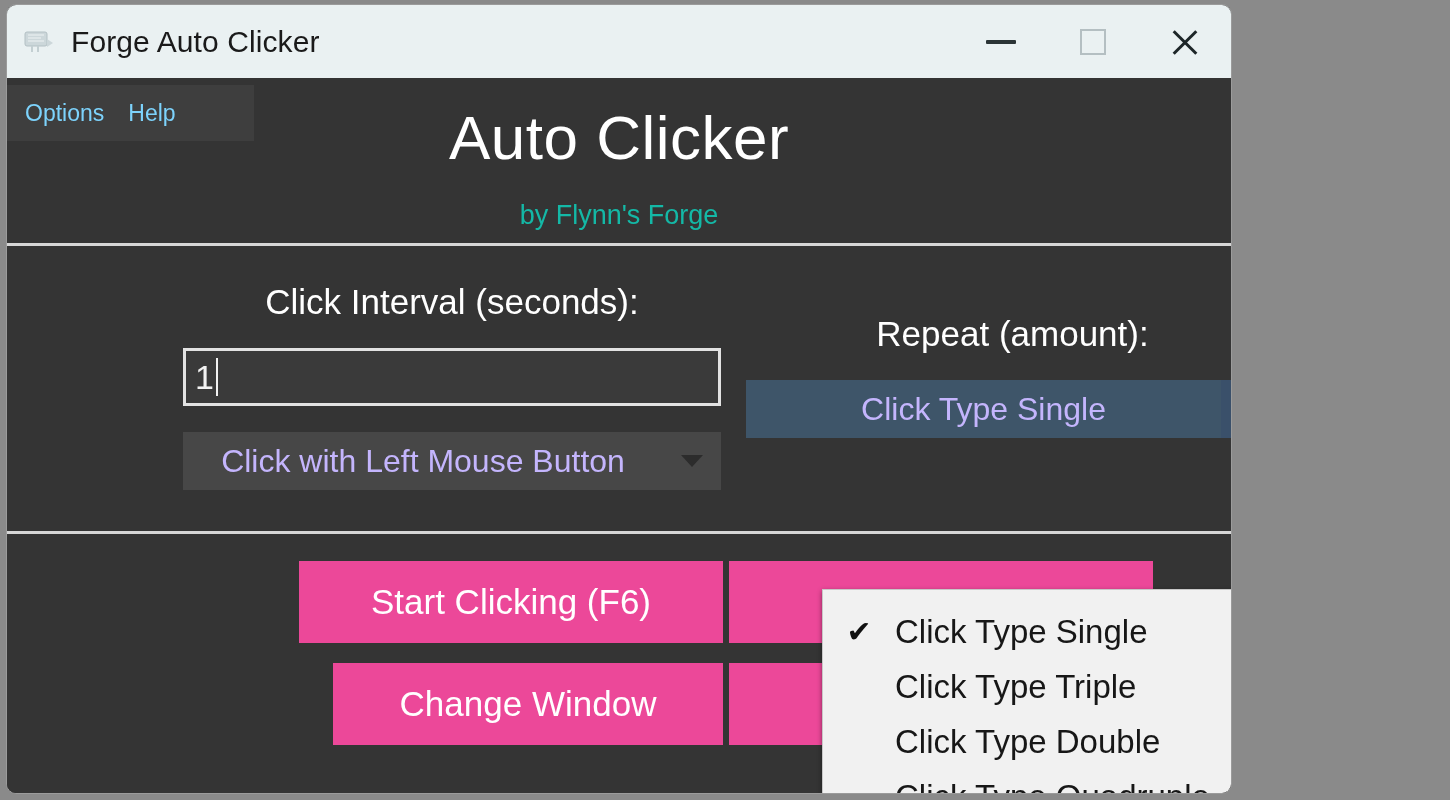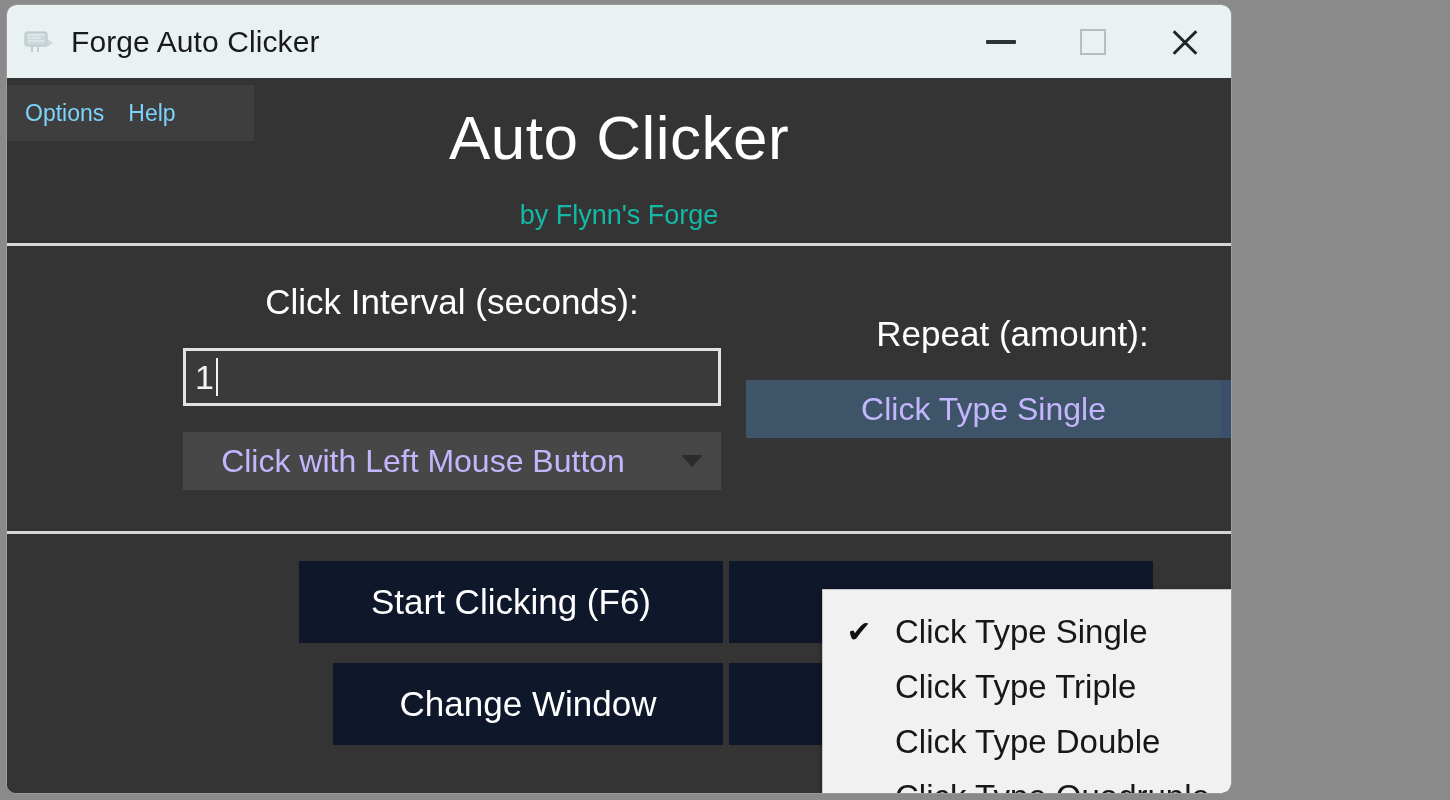--- a/index.html
+++ b/index.html
@@ -254,21 +254,21 @@
   
   .actions {
     position: relative;
     height: 100%;
   }
   .btn-row {
     position: absolute;
     display: flex;
   }
   .btn {
-    background: #0f172a;
+    background: #ec4899;
     color: #ffffff;
     font-size: 35px;
     display: flex;
     align-items: center;
     justify-content: center;
     white-space: nowrap;
     overflow: hidden;
     box-sizing: border-box;
   }
   .row1 { left: 292px; top: 27px; }

